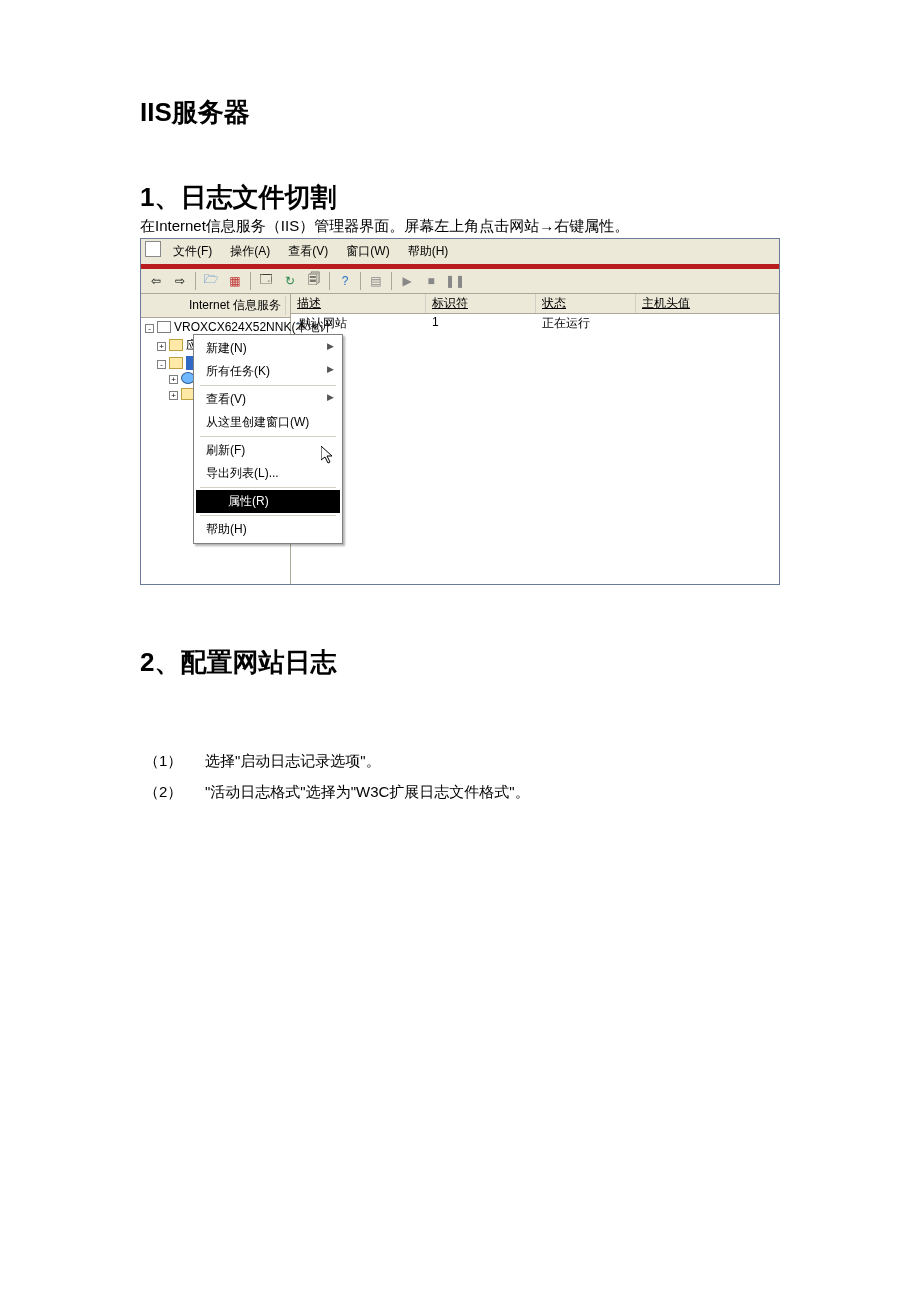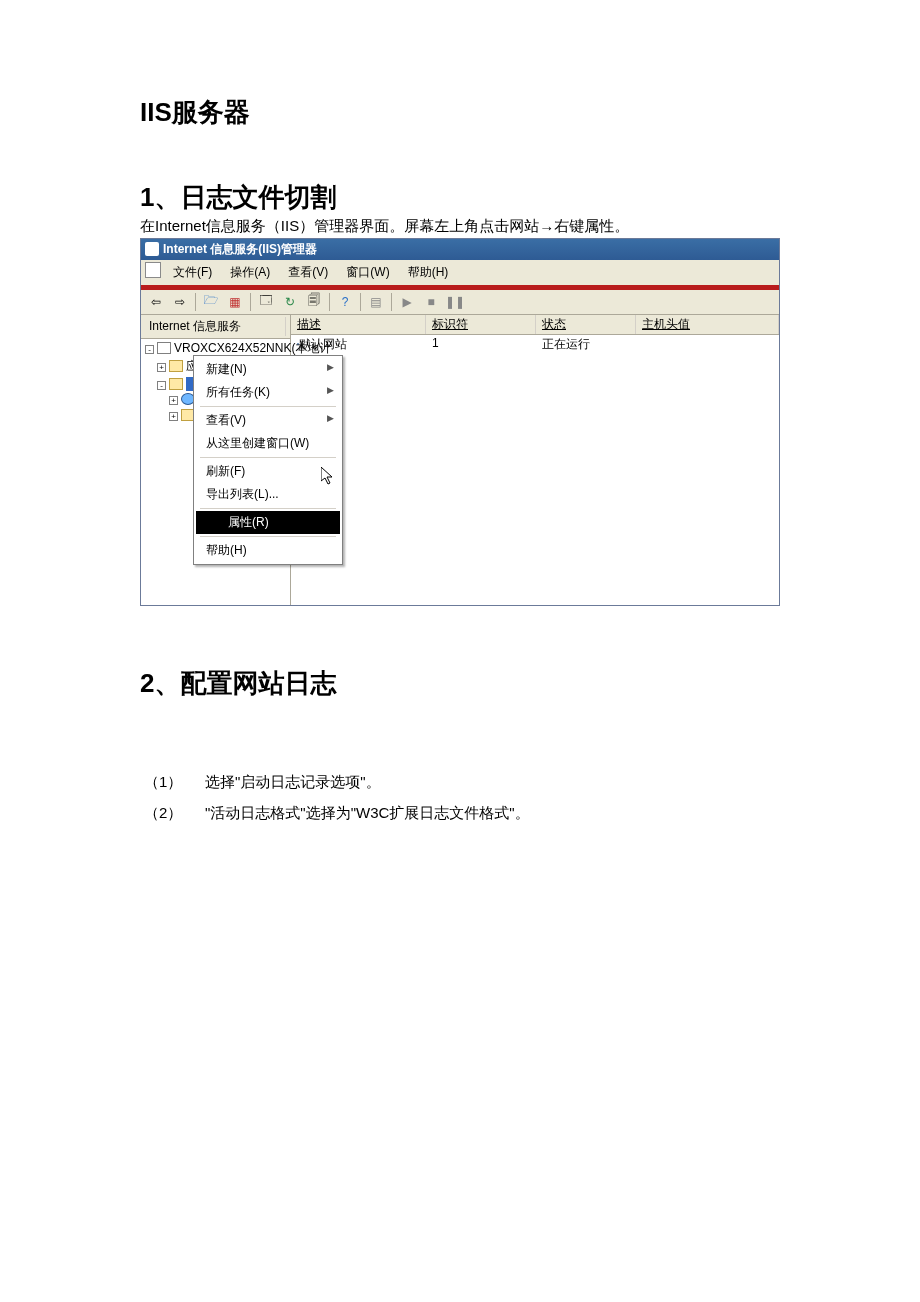--- a/index.html
+++ b/index.html
@@ -77,21 +77,21 @@
       border-right: 1px solid #aca899;
       background: #fff;
       position: relative;
     }
     .tree-head {
       border-bottom: 1px solid #aca899;
       padding: 2px 4px;
       background: #ece9d8;
       display:flex; gap:0;
     }
-    .tree-head .th { flex:1; border-right:1px solid #d4d0c8; padding:1px 4px; }
+    .tree-head .th { flex:1; border-right:1px solid #d4d0c8; padding:1px 4px;text-align:right; }
     .tree ul { list-style: none; padding-left: 12px; }
     .tree > ul { padding-left: 4px; }
     .tree li { padding: 1px 0; white-space: nowrap; }
     .tree .btn { display:inline-block; width:9px; height:9px; border:1px solid #808080; background:#fff; font-size:8px; line-height:7px; text-align:center; margin-right:3px; }
     .tree .ticon { display:inline-block; width:14px; height:12px; vertical-align:middle; margin-right:3px; }
     .ic-comp { background: #fff; border:1px solid #808080; }
     .ic-folder { background: #ffe9a6; border:1px solid #c0a040; }
     .ic-sel { background:#316ac5; color:#fff; padding:0 2px; }
     .ic-glob { background:#6fb7ff; border-radius:50%; border:1px solid #2e5b94; }
 
@@ -141,24 +141,20 @@
 </head>
 <body>
 
 <div class="h1">IIS服务器</div>
 
 <div class="h2">1、日志文件切割</div>
 
 <div class="intro">在Internet信息服务（IIS）管理器界面。屏幕左上角点击网站→右键属性。</div>
 
 <div class="win">
-  <div class="titlebar">
-    <span class="icon"></span>
-    <span>Internet 信息服务(IIS)管理器</span>
-  </div>
   <div class="menubar">
     <span class="mi-icon"></span>
     <span class="mi">文件(F)</span>
     <span class="mi">操作(A)</span>
     <span class="mi">查看(V)</span>
     <span class="mi">窗口(W)</span>
     <span class="mi">帮助(H)</span>
   </div>
   <div class="toolbar">
     <span class="tb">⇦</span>

